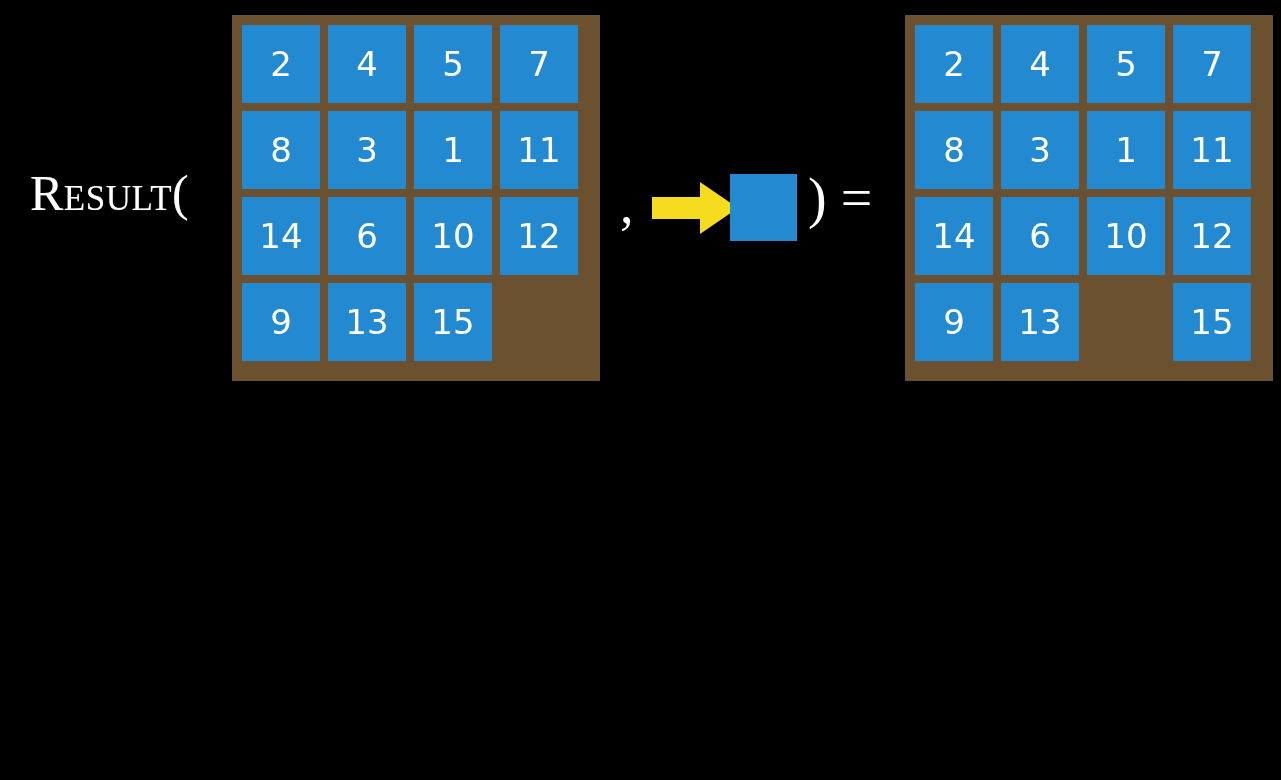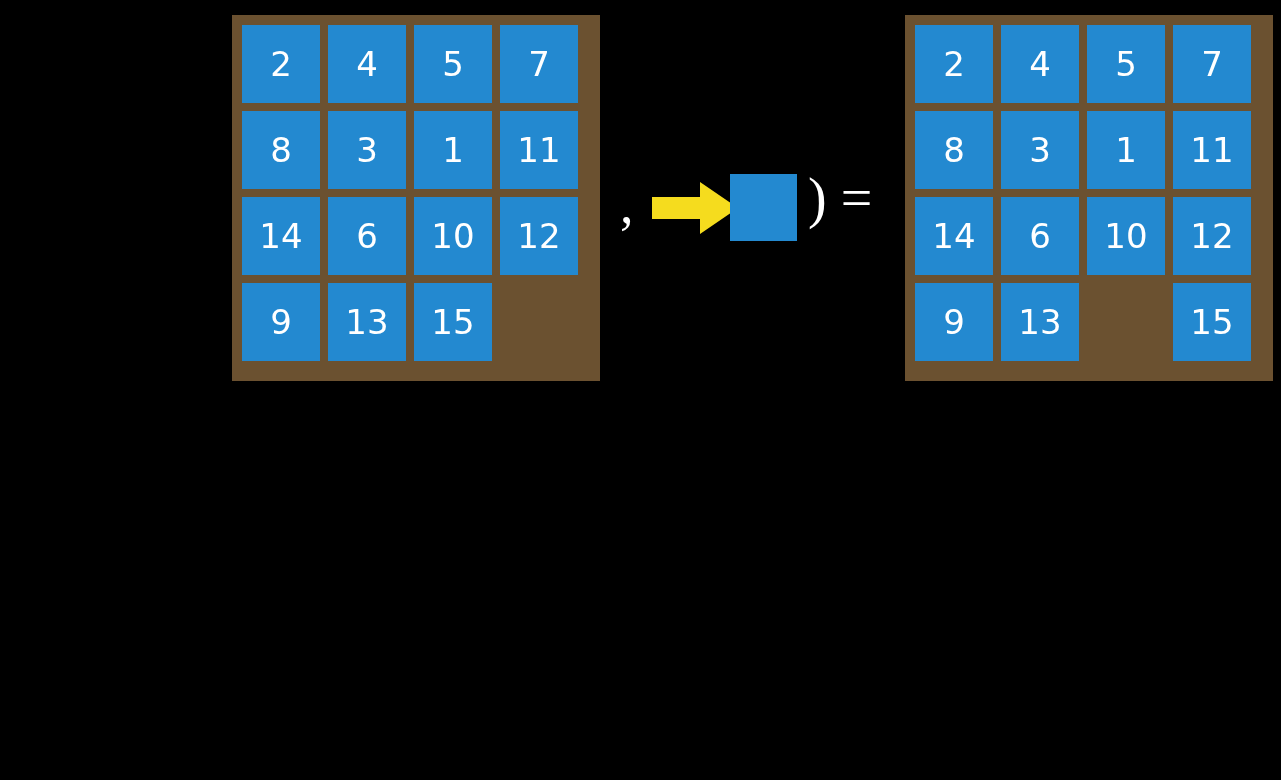--- a/index.html
+++ b/index.html
@@ -111,20 +111,23 @@
   .arrow.right-arrow { left: 652px; top: 180px; width: 86px; height: 56px; }
   .arrow svg { display: block; width: 100%; height: 100%; }
 </style>
 </head>
 <body>
 
 <div id="stage">
 
   <div class="eq-row row-1">
 
+    <div class="result-label">
+      <span class="big-r">Result(</span>
+    </div>
 
     <div class="board left">
       <div class="tile">2</div>
       <div class="tile">4</div>
       <div class="tile">5</div>
       <div class="tile">7</div>
       <div class="tile">8</div>
       <div class="tile">3</div>
       <div class="tile">1</div>
       <div class="tile">11</div>

